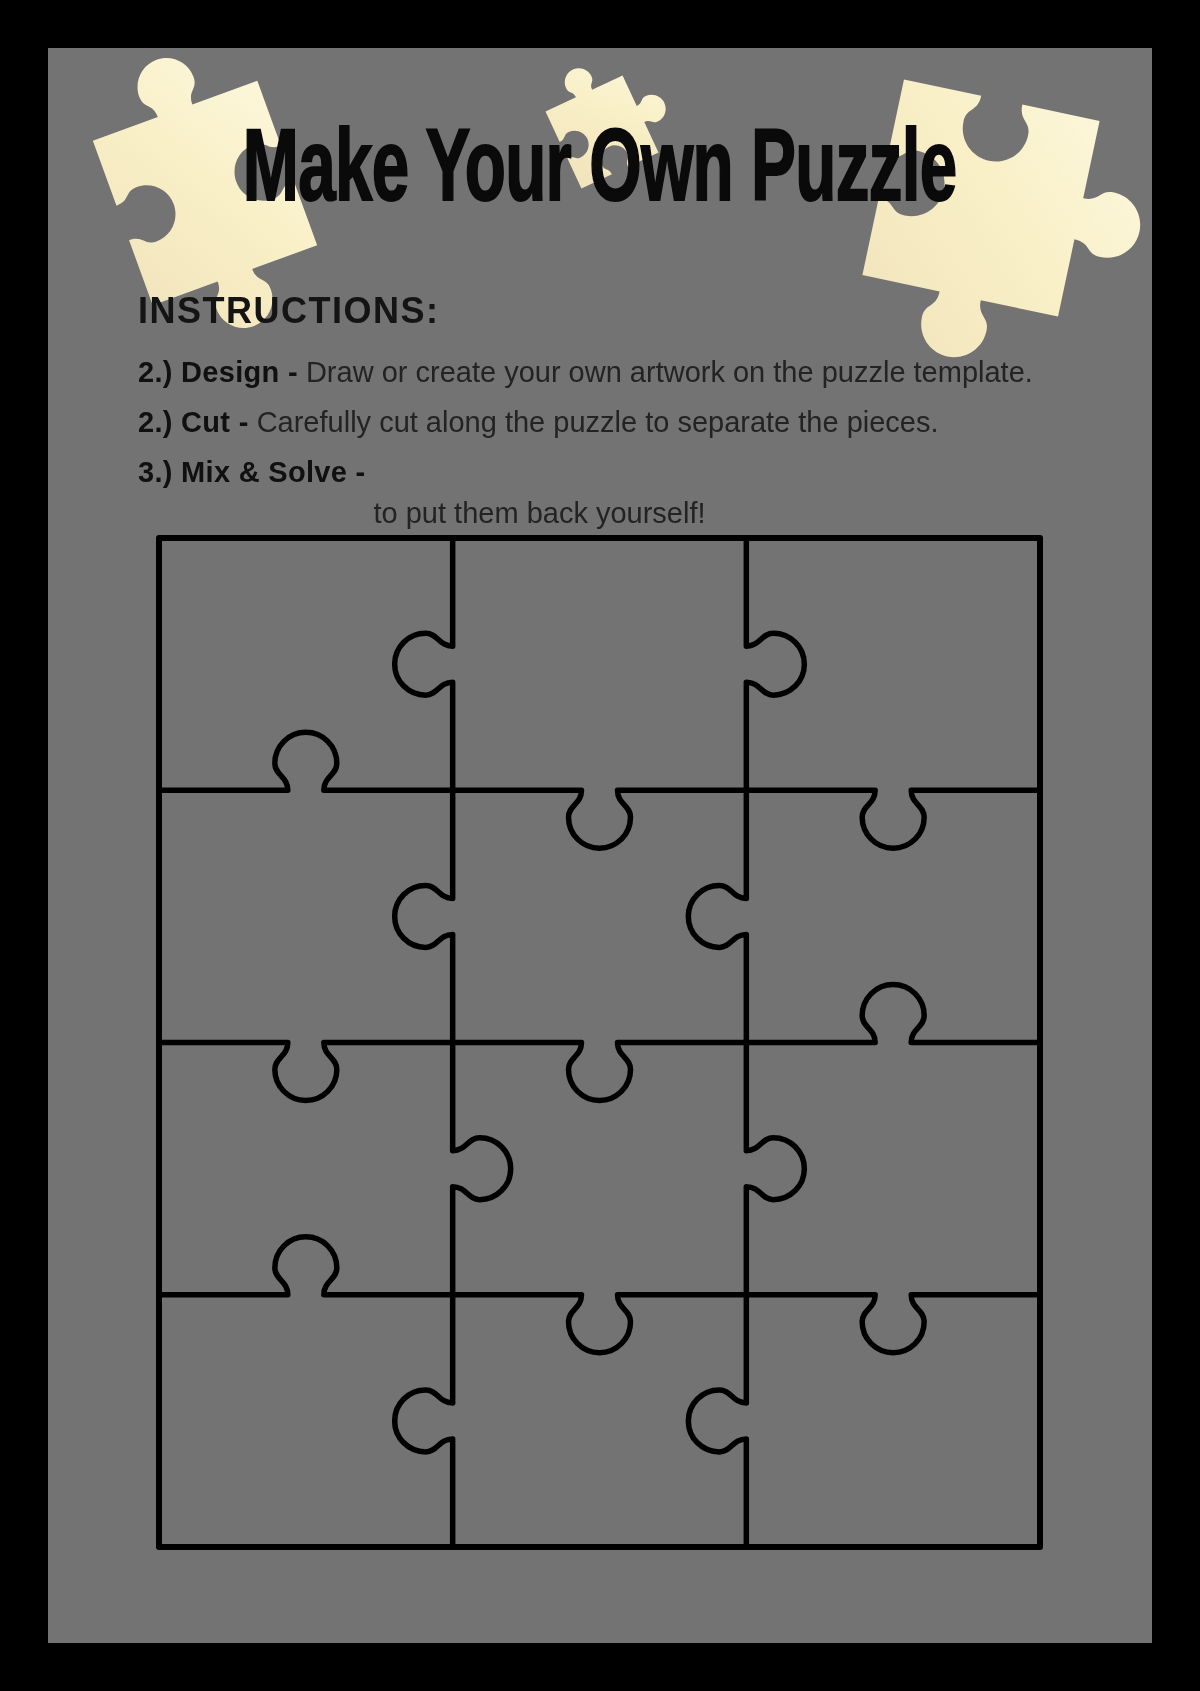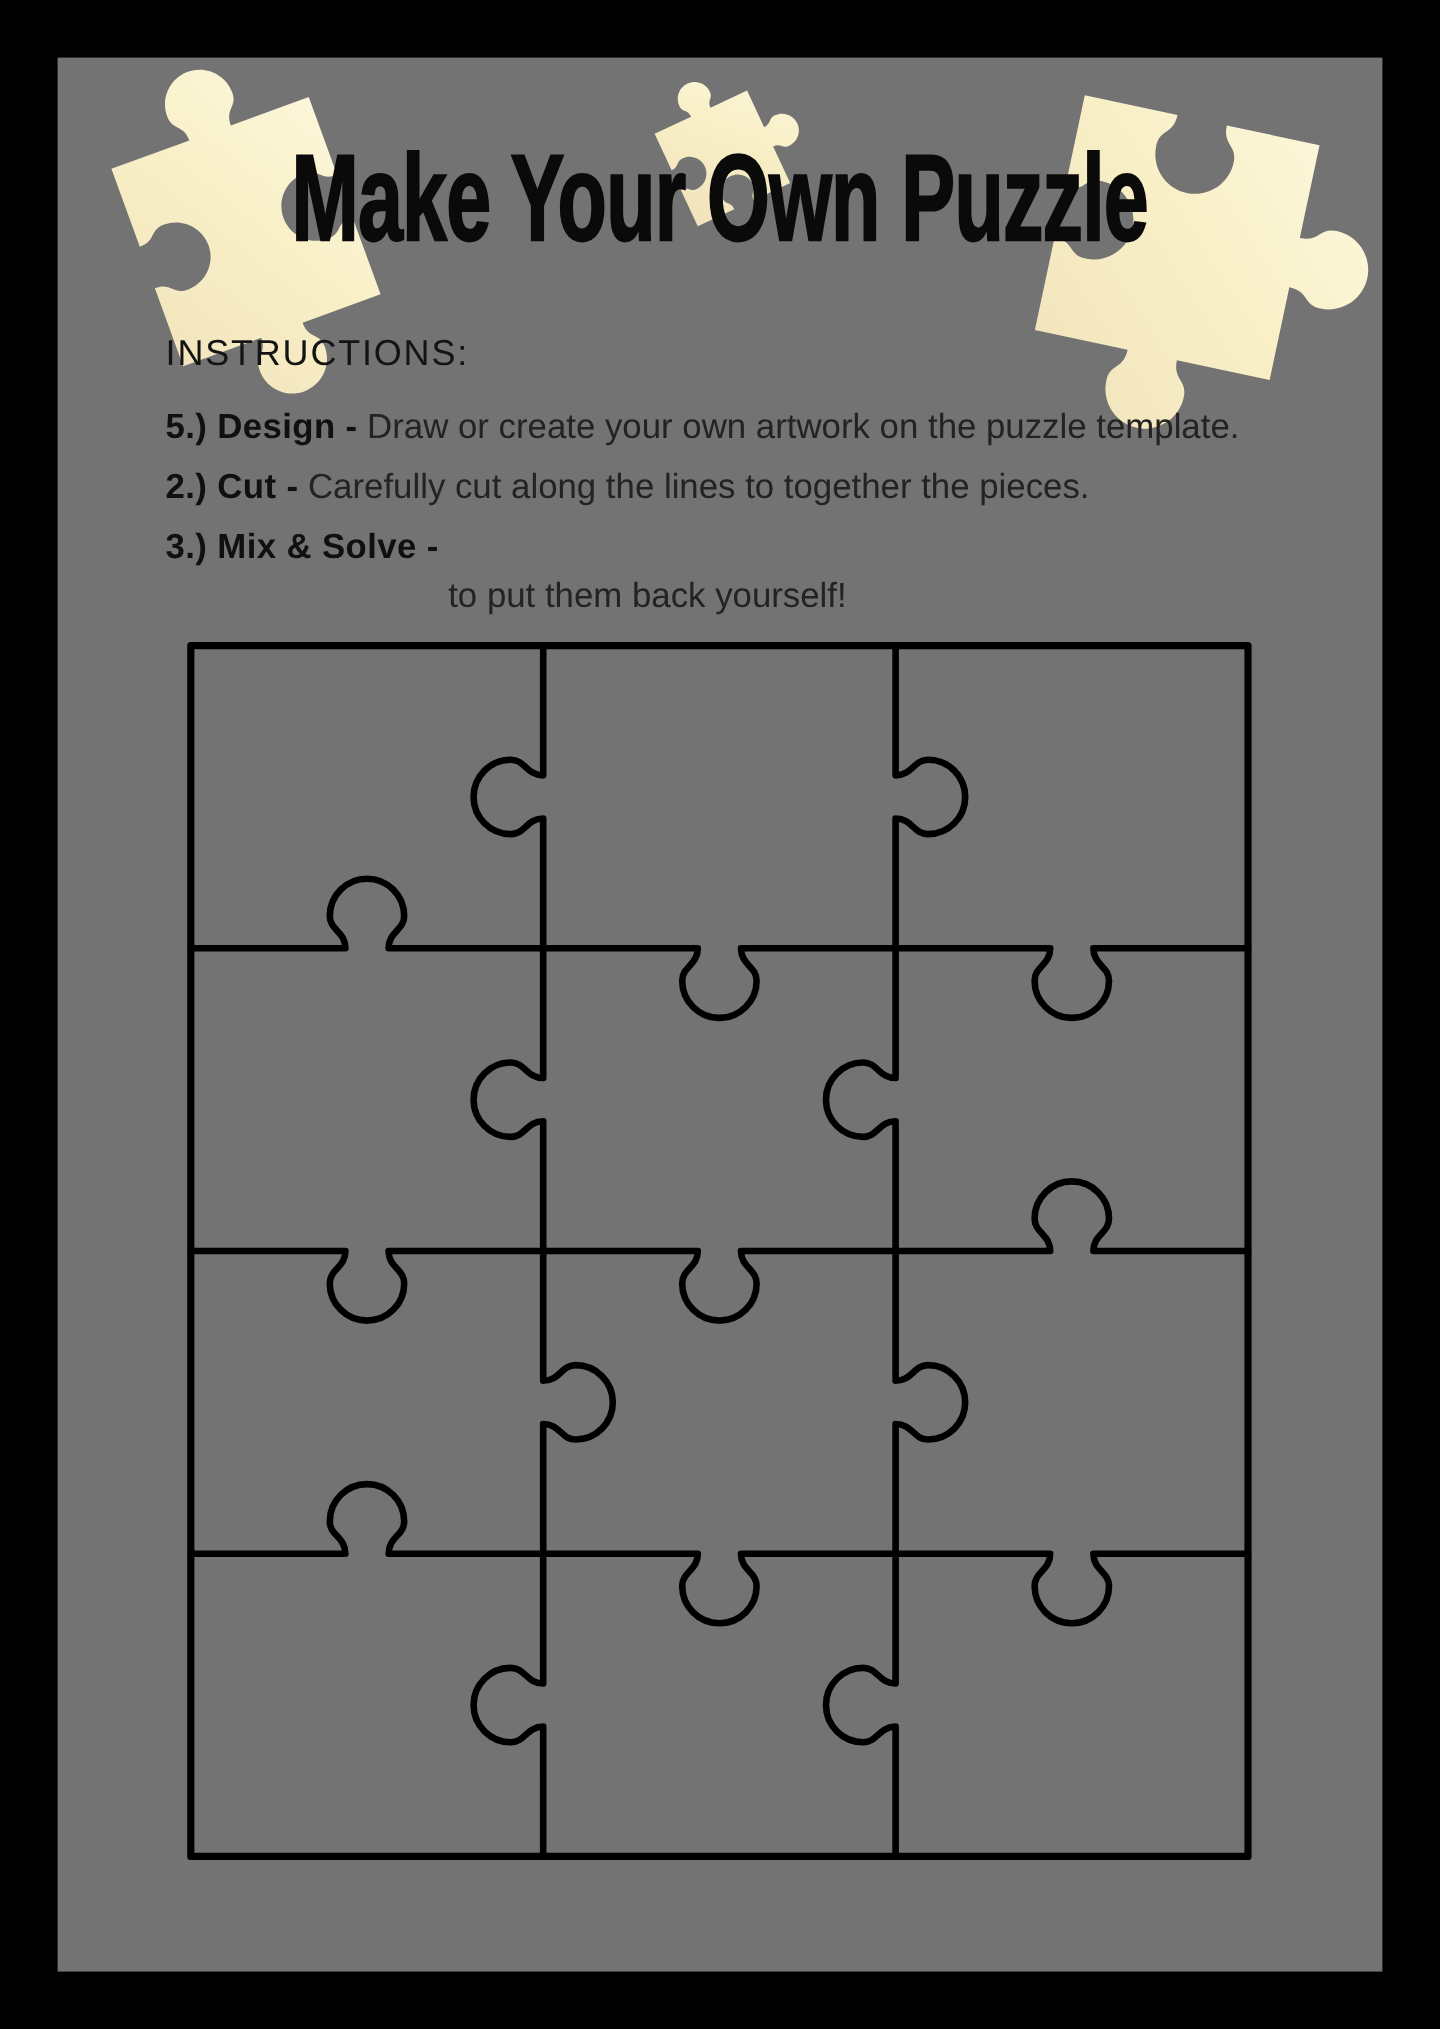--- a/index.html
+++ b/index.html
@@ -36,25 +36,25 @@
     transform:scaleX(0.66);
     transform-origin:center;
     -webkit-text-stroke:2px #0a0a0a;
   }
   .instructions{
     position:absolute;left:90px;top:228px;width:950px;
     z-index:2;
     color:#141414;
   }
   .instructions-heading{
-    font-size:30px;
-    font-weight:normal;
+    font-size:36px;
+    font-weight:bold;
     letter-spacing:1.5px;
     line-height:38px;
-    margin:0 0 22px 0;
+    margin:16px 0 22px 0;
   }
   .item{
     display:flex;
     align-items:baseline;
     gap:8px;
     font-size:29px;
     line-height:41px;
     margin-bottom:9px;
   }
   .item-label{
@@ -93,27 +93,27 @@
     </svg>
 
   <h1 class="title">
     <span class="title-inner">Make Your Own Puzzle</span>
   </h1>
 
   <div class="instructions">
     <div class="instructions-heading">INSTRUCTIONS:</div>
 
     <div class="item">
-      <span class="item-label">5.) Design -</span>
+      <span class="item-label">2.) Design -</span>
       <span class="item-text">Draw or create your own artwork on the puzzle template.</span>
     </div>
 
     <div class="item">
       <span class="item-label">2.) Cut -</span>
-      <span class="item-text">Carefully cut along the lines to together the pieces.</span>
+      <span class="item-text">Carefully cut along the puzzle to separate the pieces.</span>
     </div>
 
     <div class="item">
       <span class="item-label">3.) Mix &amp; Solve -</span>
       <span class="item-text"><br><span>to put them back yourself!</span></span>
     </div>
   </div>
 
   <svg id="grid-svg" viewBox="-6 -6 893 1021">
       <path d="M0 0 H881 V1009 H0 Z" fill="none" stroke="#000000" stroke-width="6" stroke-linejoin="round" stroke-linecap="round"></path>

